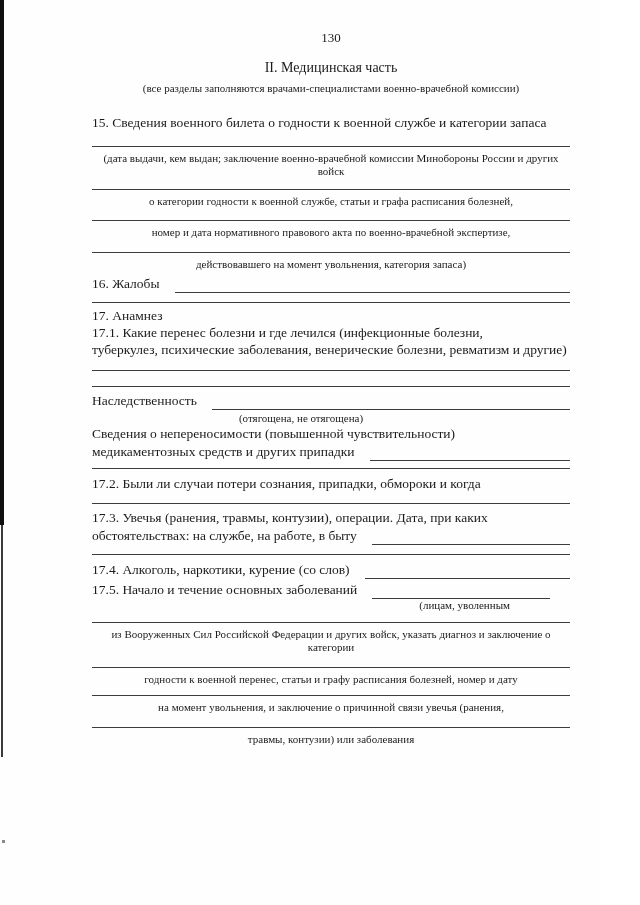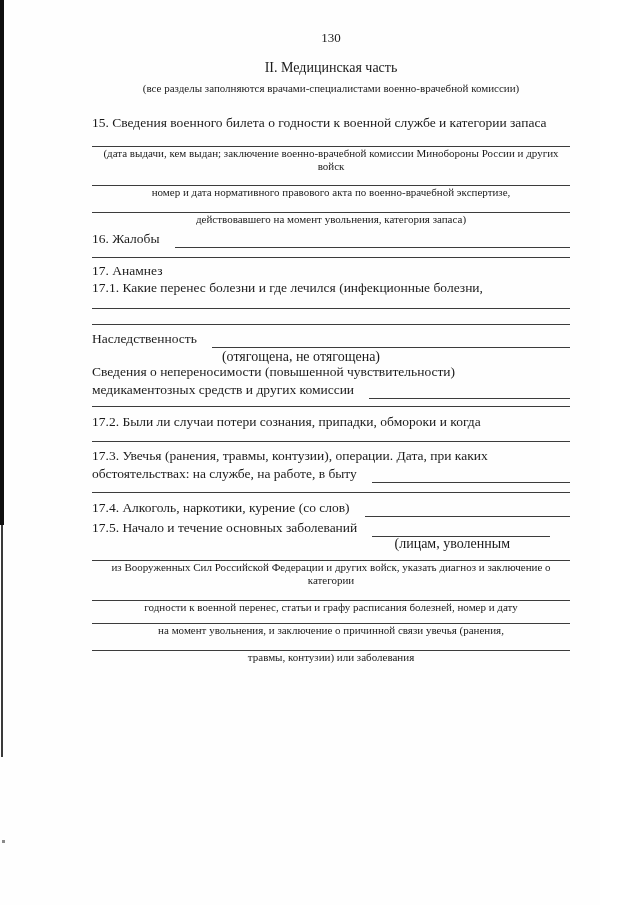--- a/index.html
+++ b/index.html
@@ -24,32 +24,32 @@
   .content { position: absolute; left: 92px; top: 0; width: 478px; padding-top: 30px; }
 
   .page-number { text-align: center; font-size: 13px; line-height: 16px; }
   .title    { text-align: center; font-size: 14px;  line-height: 18px; margin-top: 13px; }
   .subtitle { text-align: center; font-size: 11px;  line-height: 17px; margin-top: 3px; }
 
   .para { font-size: 13.5px; line-height: 17px; }
   .p15  { margin-top: 17px; line-height: 18px; }
 
   
-  .cap-row { border-top: 1.5px solid #3c3c3c; 
+  .cap-row { border-top: 1.5px solid #3c3c3c; padding-top: 5px;
              font-size: 11px; line-height: 13px; text-align: center; margin-top: 12px; }
 
   
   .rule { border-top: 1.5px solid #3c3c3c; height: 0; }
 
   
   .fill-row { display: flex; align-items: flex-end; font-size: 13.5px; line-height: 18px; gap: 8px; }
   .fill-row .lbl { white-space: nowrap; }
   .fill { flex: 1 1 auto; border-bottom: 1.5px solid #3c3c3c; margin-left: 7px; height: 16px; }
 
-  .cap-right { font-size: 14px; line-height: 13px; text-align: right; }
+  .cap-right { font-size: 11px; line-height: 13px; text-align: right; }
 </style>
 </head>
 <body>
 
 <div class="page">
 
   <div class="scan-left-top"></div>
   <div class="scan-left-lower"></div>
   <div class="scan-right-line"></div>
   <div class="scan-speck"></div>
@@ -57,47 +57,51 @@
   <div class="content">
 
     <div class="page-number">130</div>
     <div class="title">II. Медицинская часть</div>
     <div class="subtitle">(все разделы заполняются врачами-специалистами военно-врачебной комиссии)</div>
 
     <div class="para p15">15. Сведения военного билета о годности к военной службе и категории запаса</div>
     <div class="cap-row" style="margin-top:14px">
       <span>(дата выдачи, кем выдан; заключение военно-врачебной комиссии Минобороны России и других войск</span>
     </div>
+    <div class="cap-row" style="margin-top:11px">
+      <span>о категории годности к военной службе, статьи и графа расписания болезней,</span>
+    </div>
     <div class="cap-row">
       <span>номер и дата нормативного правового акта по военно-врачебной экспертизе,</span>
     </div>
     <div class="cap-row" style="margin-top:13px">
       <span>действовавшего на момент увольнения, категория запаса)</span>
     </div>
 
     <div class="fill-row" style="margin-top:4px">
       <span class="lbl">16. Жалобы</span>
       <span class="fill"></span>
     </div>
     <div class="rule" style="margin-top:9px"></div>
 
     <div class="para" style="margin-top:4px">17. Анамнез</div>
     <div class="para">17.1. Какие перенес болезни и где лечился (инфекционные болезни,</div>
+    <div class="para">туберкулез, психические заболевания, венерические болезни, ревматизм и другие)</div>
     <div class="rule" style="margin-top:12px"></div>
     <div class="rule" style="margin-top:14.5px"></div>
 
     <div class="fill-row" style="margin-top:5px">
       <span class="lbl">Наследственность</span>
       <span class="fill"></span>
     </div>
     <div class="cap-right" style="text-align:center; margin-top:2px; padding-right:60px">(отягощена, не отягощена)</div>
 
     <div class="para" style="line-height:18px">Сведения о непереносимости (повышенной чувствительности)</div>
     <div class="fill-row">
-      <span class="lbl">медикаментозных средств и других комиссии</span>
+      <span class="lbl">медикаментозных средств и других припадки</span>
       <span class="fill"></span>
     </div>
     <div class="rule" style="margin-top:7px"></div>
 
     <div class="para" style="margin-top:6px; line-height:18px">17.2. Были ли случаи потери сознания, припадки, обмороки и когда</div>
     <div class="rule" style="margin-top:10px"></div>
 
     <div class="para" style="margin-top:5px; line-height:18px">17.3. Увечья (ранения, травмы, контузии), операции. Дата, при каких</div>
     <div class="fill-row">
       <span class="lbl">обстоятельствах: на службе, на работе, в быту</span>

